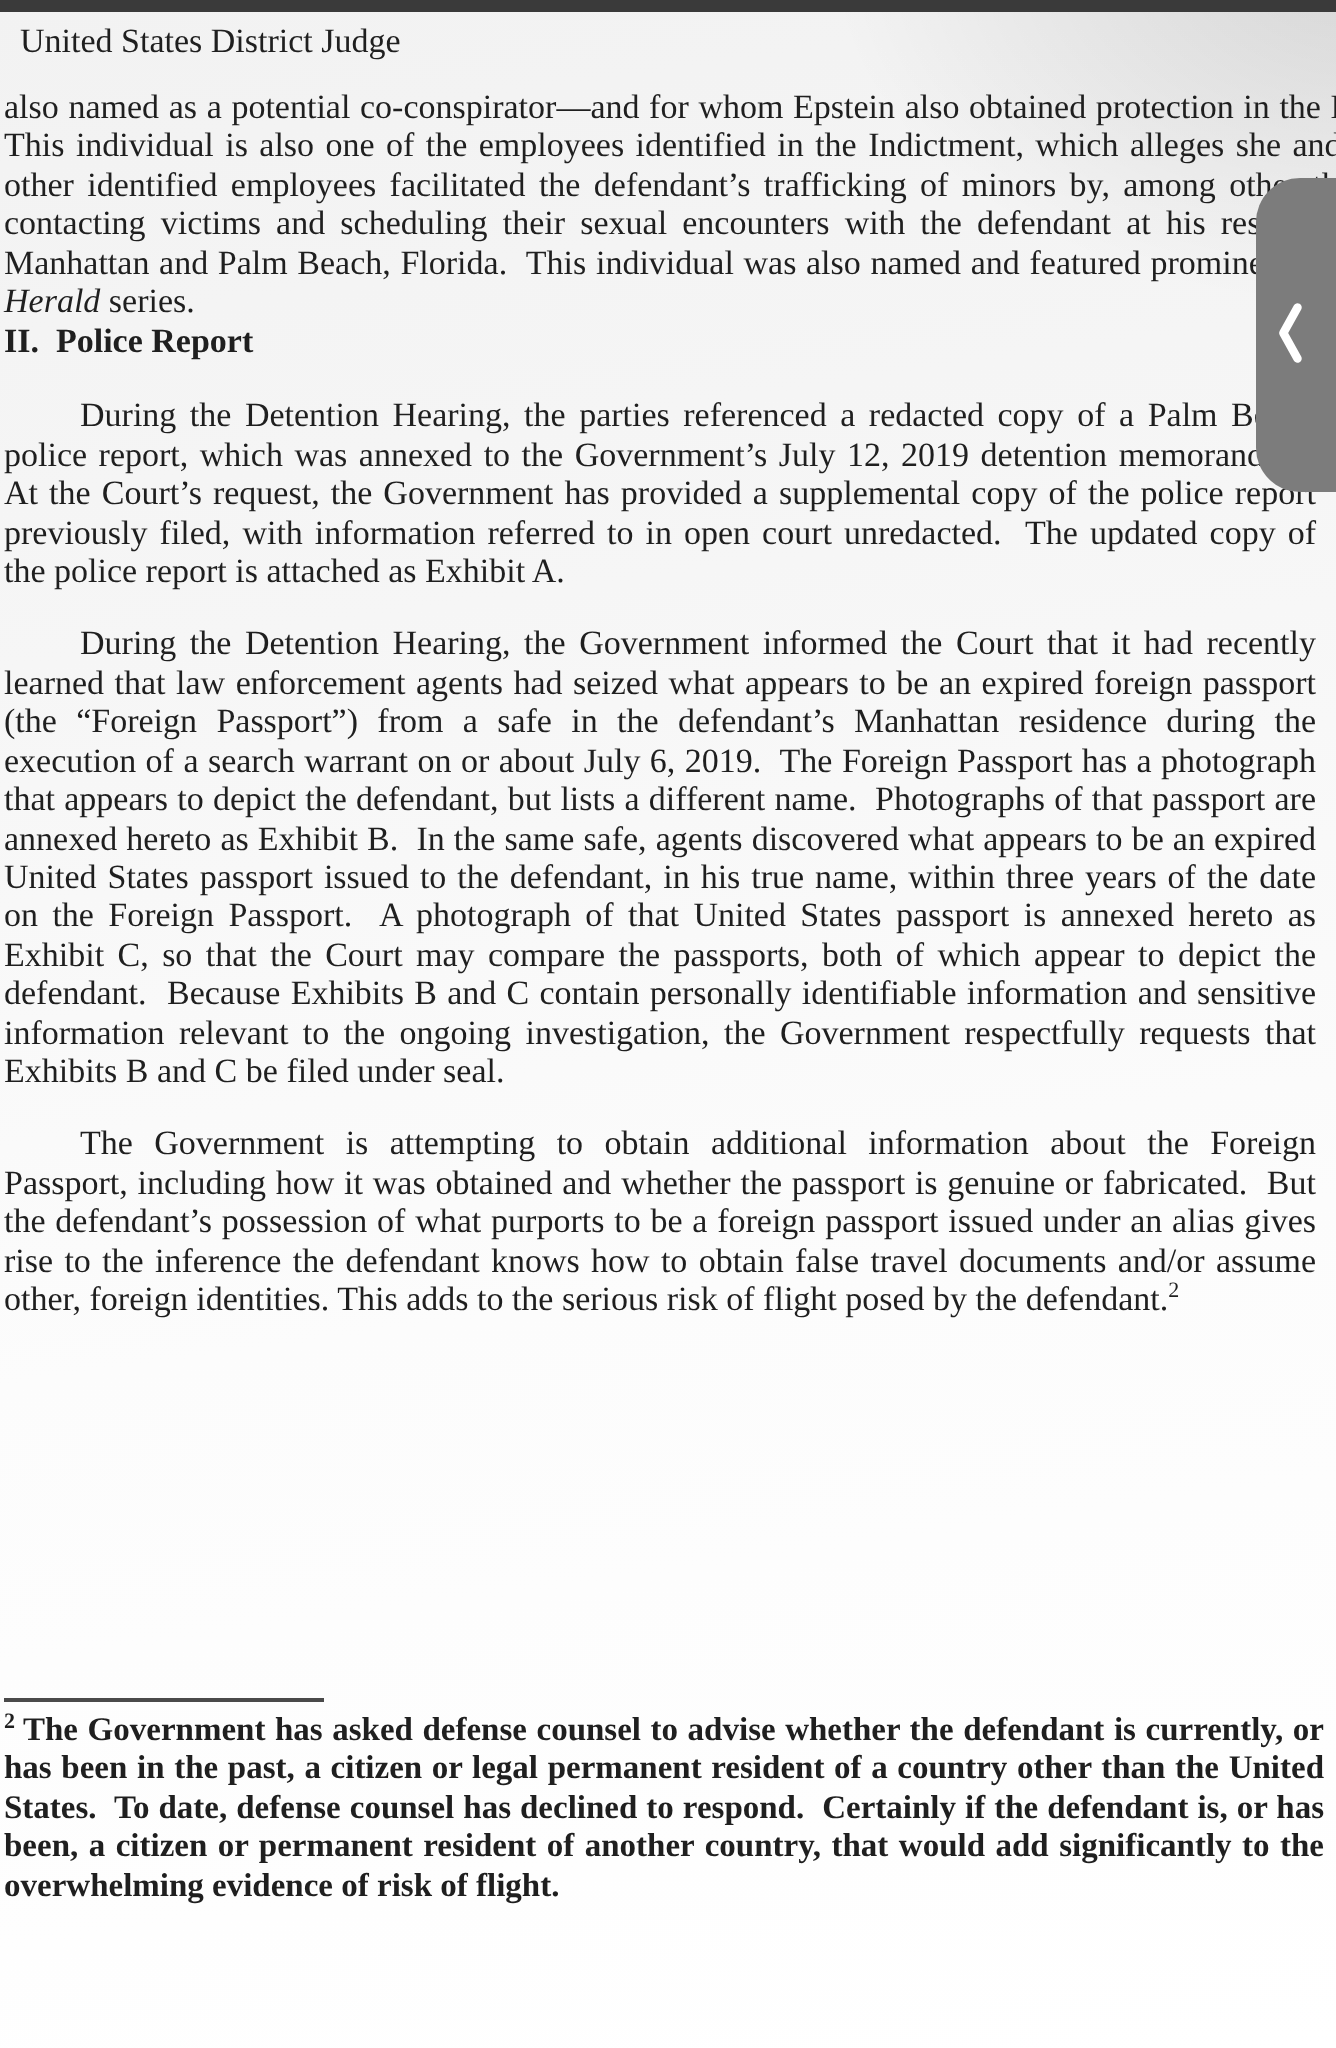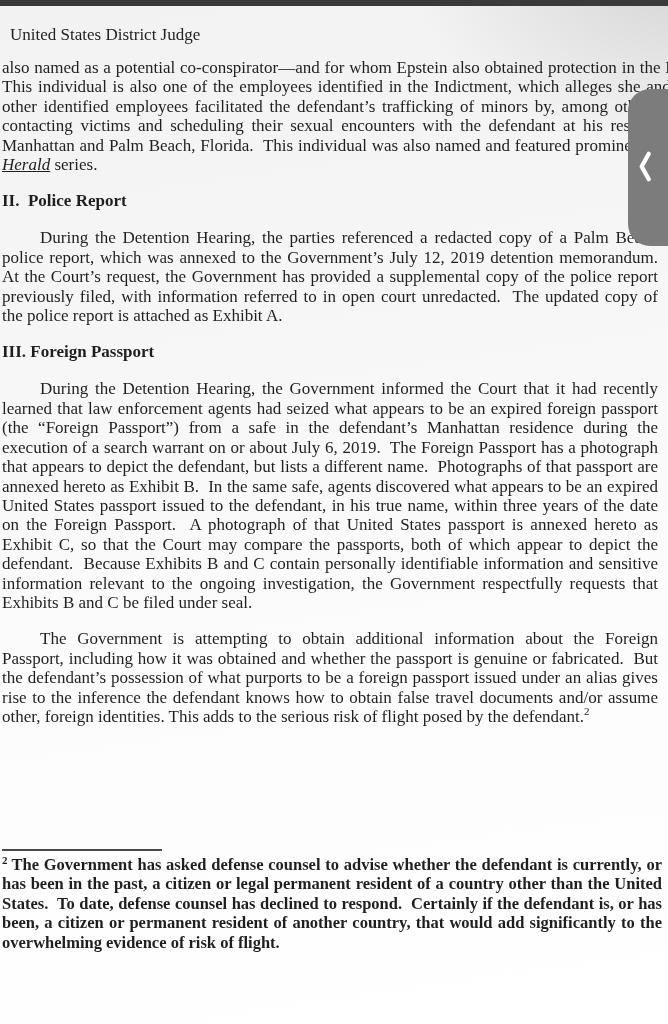--- a/index.html
+++ b/index.html
@@ -18,42 +18,42 @@
       linear-gradient(172deg, #f2f2f2 0%, #f6f6f6 30%, #fcfcfc 62%, #ffffff 100%);
   }
   .top-bar {
     position: absolute; top: 0; left: 0;
     width: 668px; height: 6px;
     background: #3a3a3a;
   }
   .page {
     position: absolute; top: 6px; left: 0;
     width: 668px; height: 800px;
-    padding: 19px 0 0 2px;
+    padding: 5px 0 0 2px;
   }
   .header { padding-left: 8px; }
   .header div {
     font-size: 17px; line-height: 20px;
     white-space: pre;
   }
   .para {
     font-size: 17px; line-height: 19.4px;
     text-align: justify;
     white-space: pre-wrap;
   }
   .p1 { margin-top: 13px; width: 700px; }
   .body-para { margin-top: 17px; width: 656px; }
   .indent { text-indent: 38px; }
   h2.sec {
-    margin-top: 17px;
+    margin-top: 1px;
     font-size: 17px; line-height: 20px;
     font-weight: bold;
     white-space: pre;
   }
-  .p1 i { font-style: italic; text-decoration: underline; }
+  .p1 i { font-style: italic; }
   sup.ref {
     font-size: 11px;
     vertical-align: super;
     line-height: 0;
   }
   .footnote-block {
     position: absolute; top: 843px; left: 2px;
     width: 660px;
   }
   .fn-rule {
@@ -92,21 +92,20 @@
     <div class="header">
       <div>United States District Judge</div>
     </div>
 
     <p class="para p1"><span>also named as a potential co-conspirator—and for whom Epstein also obtained protection in the NPA.  This individual is also one of the employees identified in the Indictment, which alleges she and two other identified employees facilitated the defendant’s trafficking of minors by, among other things, contacting victims and scheduling their sexual encounters with the defendant at his residences in Manhattan and Palm Beach, Florida.  This individual was also named and featured prominently in the </span><i>Herald</i><span> series.</span></p>
 
     <h2 class="sec">II.  Police Report</h2>
 
     <p class="para body-para indent">During the Detention Hearing, the parties referenced a redacted copy of a Palm Beach police report, which was annexed to the Government’s July 12, 2019 detention memorandum.  At the Court’s request, the Government has provided a supplemental copy of the police report previously filed, with information referred to in open court unredacted.  The updated copy of the police report is attached as Exhibit A.</p>
 
-    <h2 class="sec">III. Foreign Passport</h2>
 
     <p class="para body-para indent">During the Detention Hearing, the Government informed the Court that it had recently learned that law enforcement agents had seized what appears to be an expired foreign passport (the “Foreign Passport”) from a safe in the defendant’s Manhattan residence during the execution of a search warrant on or about July 6, 2019.  The Foreign Passport has a photograph that appears to depict the defendant, but lists a different name.  Photographs of that passport are annexed hereto as Exhibit B.  In the same safe, agents discovered what appears to be an expired United States passport issued to the defendant, in his true name, within three years of the date on the Foreign Passport.  A photograph of that United States passport is annexed hereto as Exhibit C, so that the Court may compare the passports, both of which appear to depict the defendant.  Because Exhibits B and C contain personally identifiable information and sensitive information relevant to the ongoing investigation, the Government respectfully requests that Exhibits B and C be filed under seal.</p>
 
     <p class="para body-para indent"><span>The Government is attempting to obtain additional information about the Foreign Passport, including how it was obtained and whether the passport is genuine or fabricated.  But the defendant’s possession of what purports to be a foreign passport issued under an alias gives rise to the inference the defendant knows how to obtain false travel documents and/or assume other, foreign identities. This adds to the serious risk of flight posed by the defendant.</span><sup class="ref">2</sup></p>
 
     <div class="footnote-block">
       <div class="fn-rule"></div>
       <p class="fn-text"><sup class="ref">2</sup><span>The Government has asked defense counsel to advise whether the defendant is currently, or has been in the past, a citizen or legal permanent resident of a country other than the United States.  To date, defense counsel has declined to respond.  Certainly if the defendant is, or has been, a citizen or permanent resident of another country, that would add significantly to the overwhelming evidence of risk of flight.</span></p>
     </div>
 

